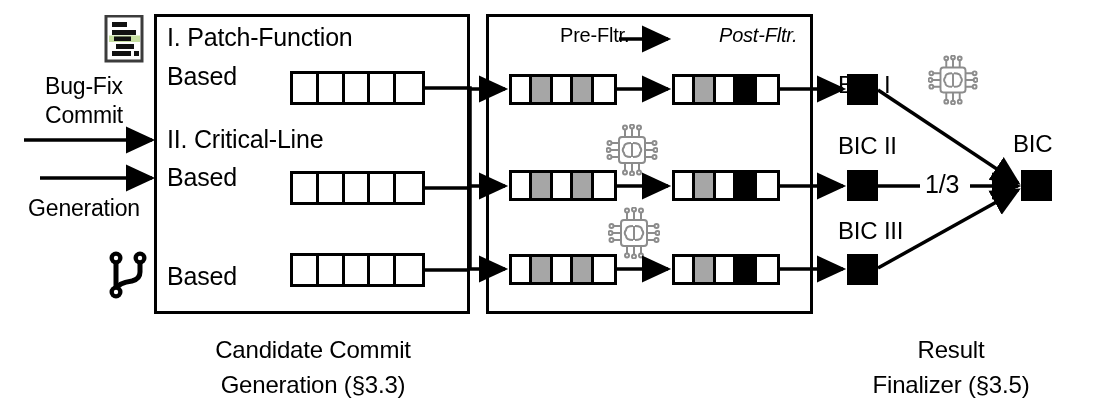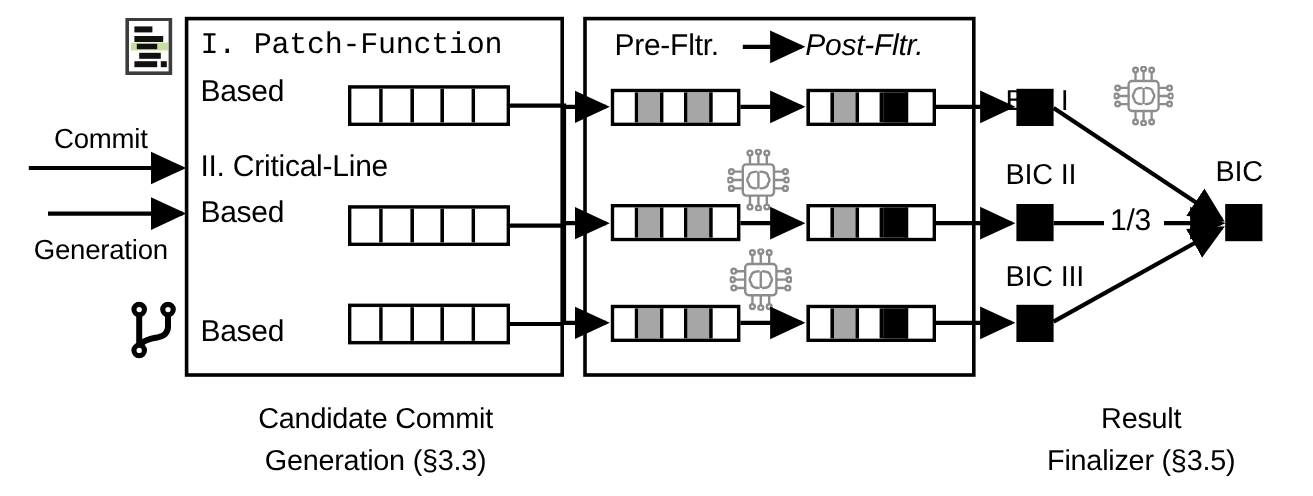--- a/index.html
+++ b/index.html
@@ -23,21 +23,21 @@
   .lbl {
     position: absolute;
     font-family: "Liberation Sans", sans-serif;
     color: #000;
     white-space: pre;
     line-height: 1.08;
     letter-spacing: -0.2px;
   }
   .t-input   { font-size: 23px; text-align: center; }
   .t-method  { font-size: 25px; }
-  .t-fltr    { font-size: 25px; }
+  .t-fltr    { font-size: 20px; margin-left: 48px; }
   .t-bic     { font-size: 24px; }
   .t-frac    { font-size: 25px; }
   .t-cap     { font-size: 24px; text-align: center; }
 
   
   .panel {
     position: absolute;
     border: 3px solid #000;
     box-sizing: border-box;
     background: transparent;
@@ -88,20 +88,21 @@
       <rect x="8" y="7" width="15" height="5" fill="#111"></rect>
       <rect x="8" y="15" width="24" height="5" fill="#111"></rect>
       <rect x="5" y="20.5" width="31" height="6.5" fill="#c6dfa0"></rect>
       <rect x="10" y="21.5" width="17" height="4.5" fill="#111"></rect>
       <rect x="12" y="29" width="18" height="5" fill="#111"></rect>
       <rect x="8" y="36" width="19" height="5" fill="#111"></rect>
       <rect x="30" y="36" width="5" height="5" fill="#111"></rect>
     </svg>
   </div>
 
+  <div class="lbl t-input" style="left:24px; top:74px; width:120px;">Bug-Fix</div>
   <div class="lbl t-input" style="left:24px; top:103px; width:120px;">Commit</div>
 
   <div class="lbl t-input" style="left:16px; top:196px; width:136px;">Generation</div>
 
   <div class="icon-box" style="left:104px; top:248px; width:48px; height:52px;">
     <svg viewBox="0 0 48 52" width="48" height="52">
       <g stroke="#000" stroke-width="5" fill="none" stroke-linecap="round">
         <path d="M12 14 L12 41"></path>
         <path d="M36 14 L36 24 Q36 31 28 33 Q14 35 12 41"></path>
       </g>
@@ -109,21 +110,21 @@
       <circle cx="12" cy="10" r="2.2" fill="#fff"></circle>
       <circle cx="36" cy="10" r="6.5" fill="#000"></circle>
       <circle cx="36" cy="10" r="2.2" fill="#fff"></circle>
       <circle cx="12" cy="44" r="6.5" fill="#000"></circle>
       <circle cx="12" cy="44" r="2.2" fill="#fff"></circle>
     </svg>
   </div>
 
   <div class="panel" style="left:154px; top:14px; width:316px; height:300px;"></div>
 
-  <div class="lbl t-method" style="left:167px; top:24px;font-family:Liberation Mono, monospace;">I. Patch-Function</div>
+  <div class="lbl t-method" style="left:167px; top:24px;">I. Patch-Function</div>
   <div class="lbl t-method" style="left:167px; top:63px;">Based</div>
   <div class="strip" style="left:290px; top:71px; width:135px; height:34px;">
     <div class="cell" style="width:20%"></div>
     <div class="cell" style="width:20%"></div>
     <div class="cell" style="width:20%"></div>
     <div class="cell" style="width:20%"></div>
     <div class="cell" style="width:20%"></div>
   </div>
 
   <div class="lbl t-method" style="left:167px; top:126px;text-align:center;">II. Critical-Line</div>

